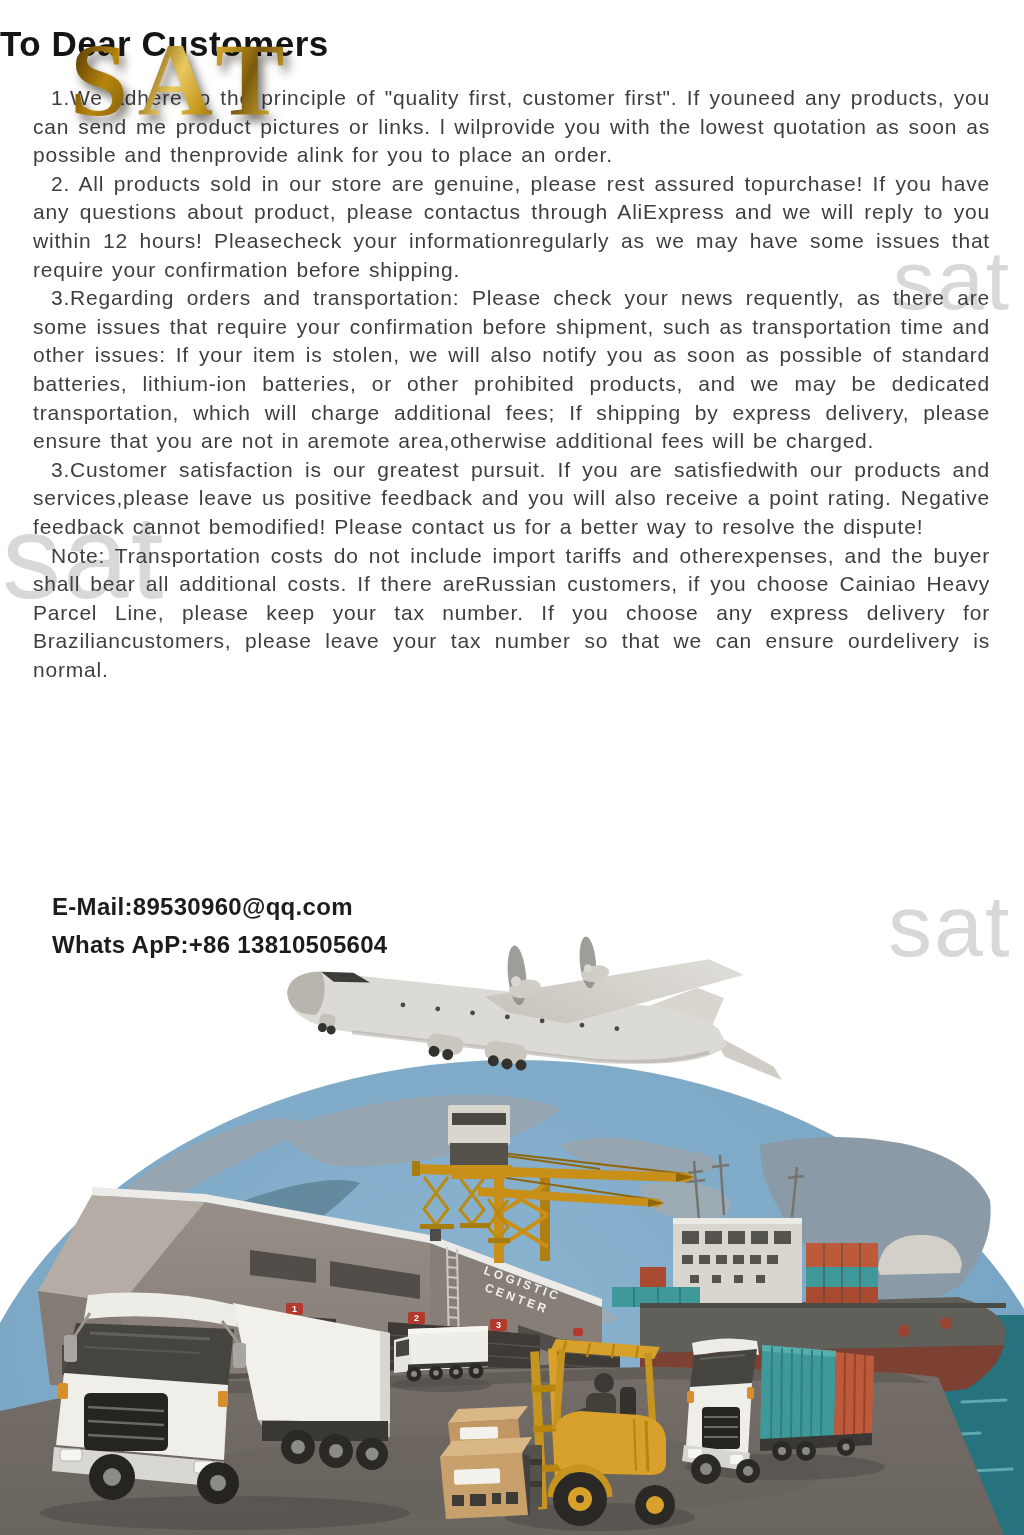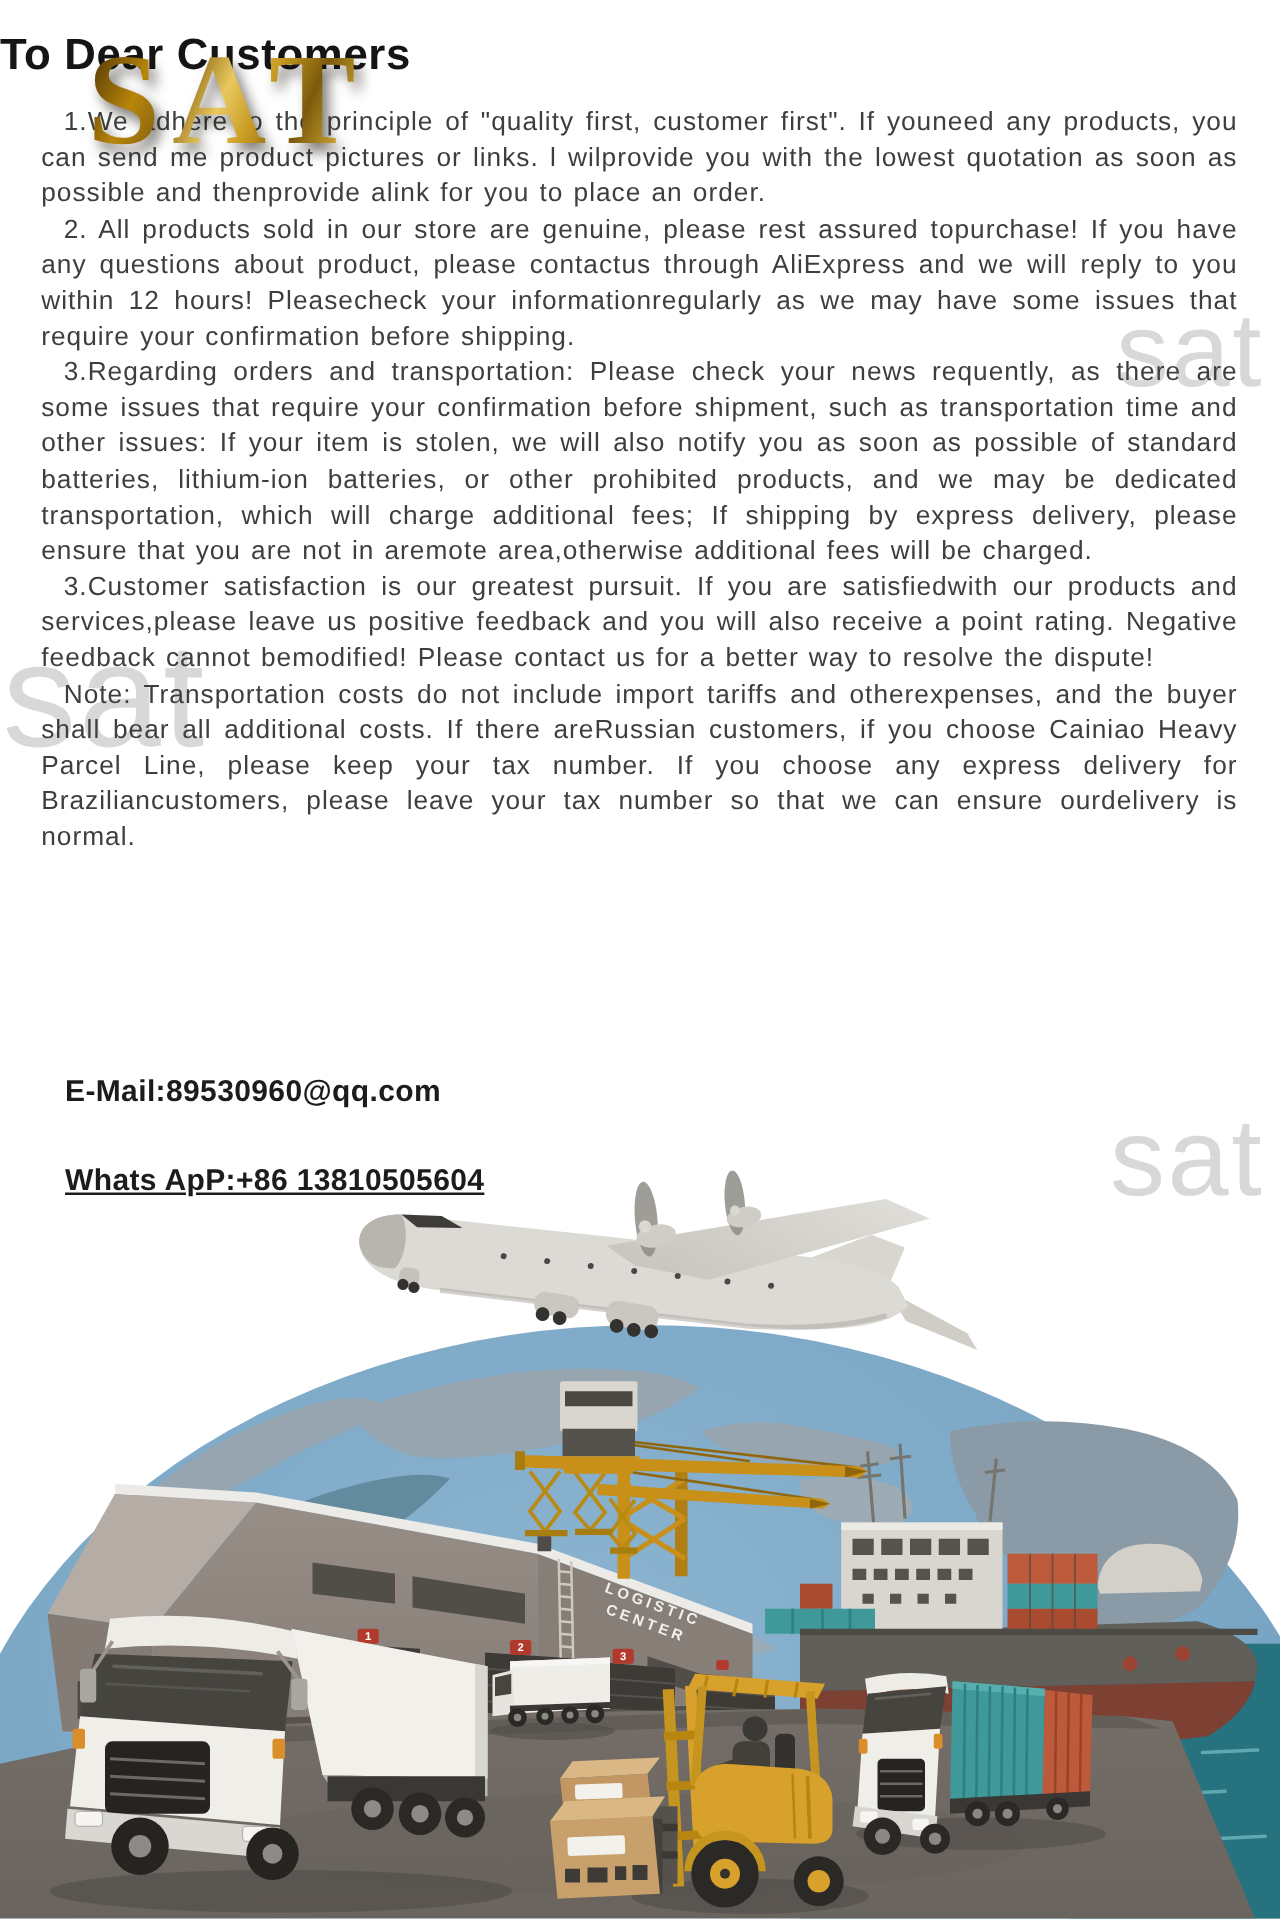--- a/index.html
+++ b/index.html
@@ -17,22 +17,22 @@
         background:linear-gradient(115deg,#6a4a08 8%,#b8860b 22%,#8a6510 34%,#e9c85f 48%,#c79b22 60%,#7c5a0c 74%,#d4ab36 90%);
         -webkit-background-clip:text;background-clip:text;color:transparent;
         filter:drop-shadow(5px 7px 5px rgba(20,15,5,.55));}
   #title{position:absolute;top:24px;left:0;right:0;z-index:2;
          font-size:35px;font-weight:bold;color:#151515;letter-spacing:.5px;}
   #textblock{position:absolute;left:33px;top:84px;width:957px;z-index:2;}
   #textblock p{margin:0;font-size:21px;line-height:28.6px;letter-spacing:.8px;word-spacing:1.5px;
                color:#3e3e3e;text-align:justify;text-indent:18px;}
   .contact{position:absolute;left:52px;z-index:2;font-size:24px;font-weight:bold;
            color:#1c1c1c;letter-spacing:.3px;}
-  #email{top:860px;}
-  #whatsapp{top:931px;text-decoration:underline;}
+  #email{top:893px;}
+  #whatsapp{top:931px;}
   #illu{position:absolute;left:0;top:915px;z-index:0;}
   .signtxt{font-family:"Liberation Sans",sans-serif;font-weight:bold;fill:#f2f0ec;
            font-size:12px;letter-spacing:3px;}
   .badge-num{font-family:"Liberation Sans",sans-serif;font-weight:bold;fill:#ffffff;font-size:9px;}
 </style>
 </head>
 <body>
 
 <div id="page">
 

